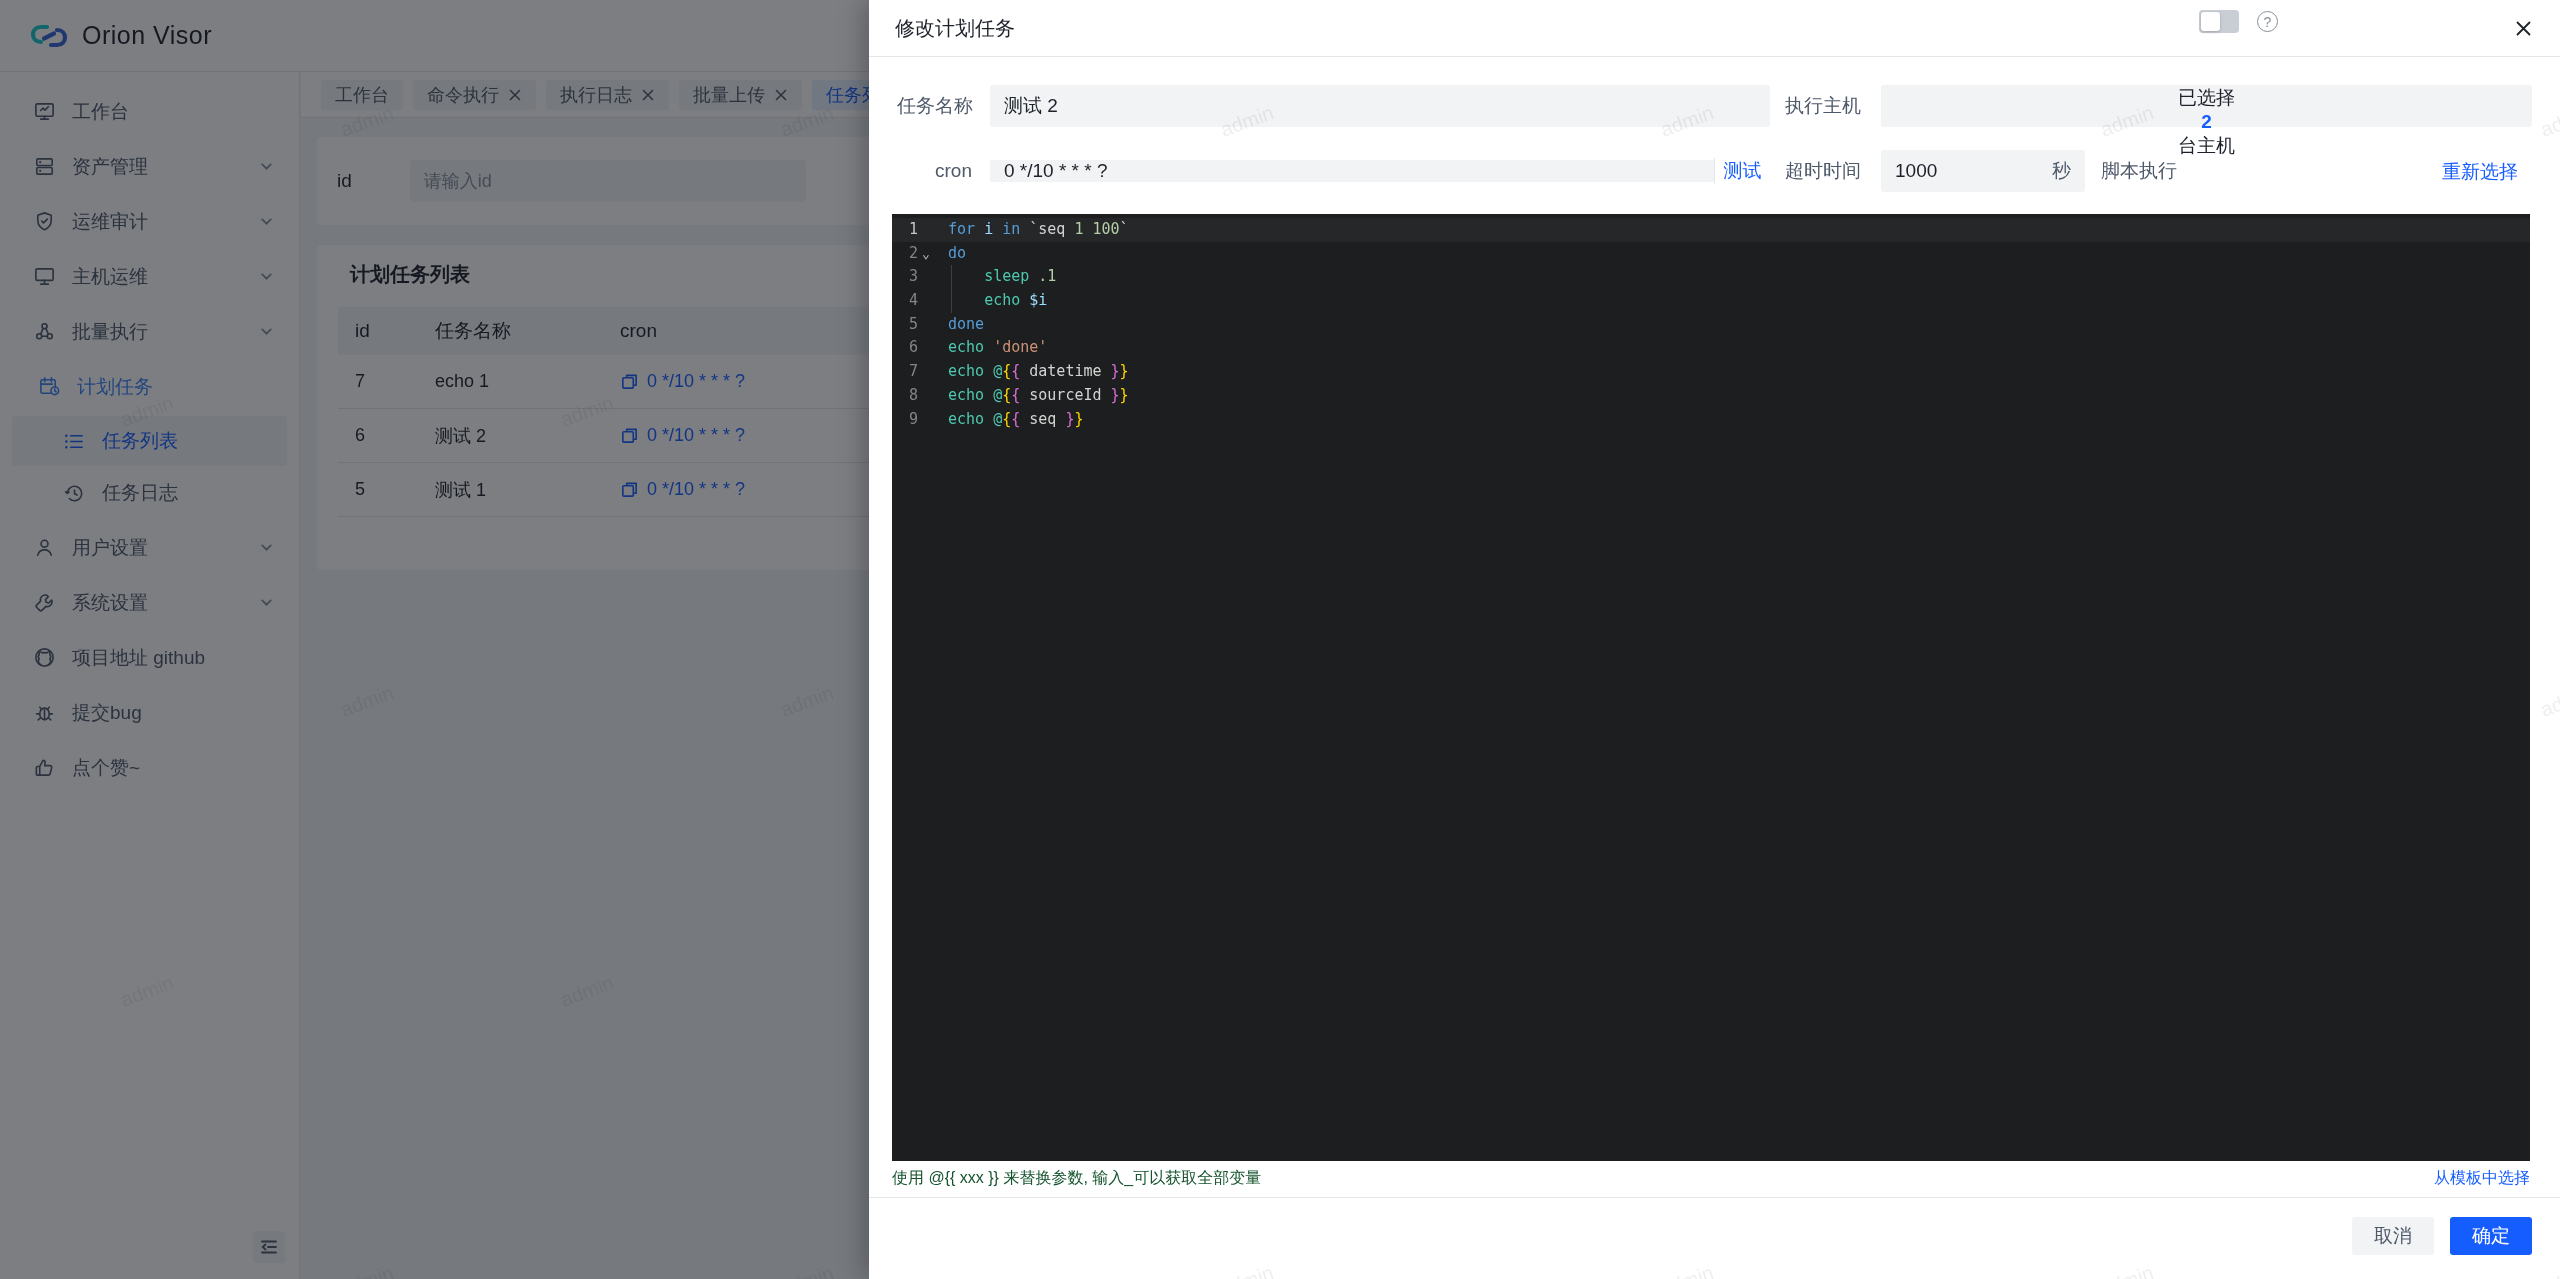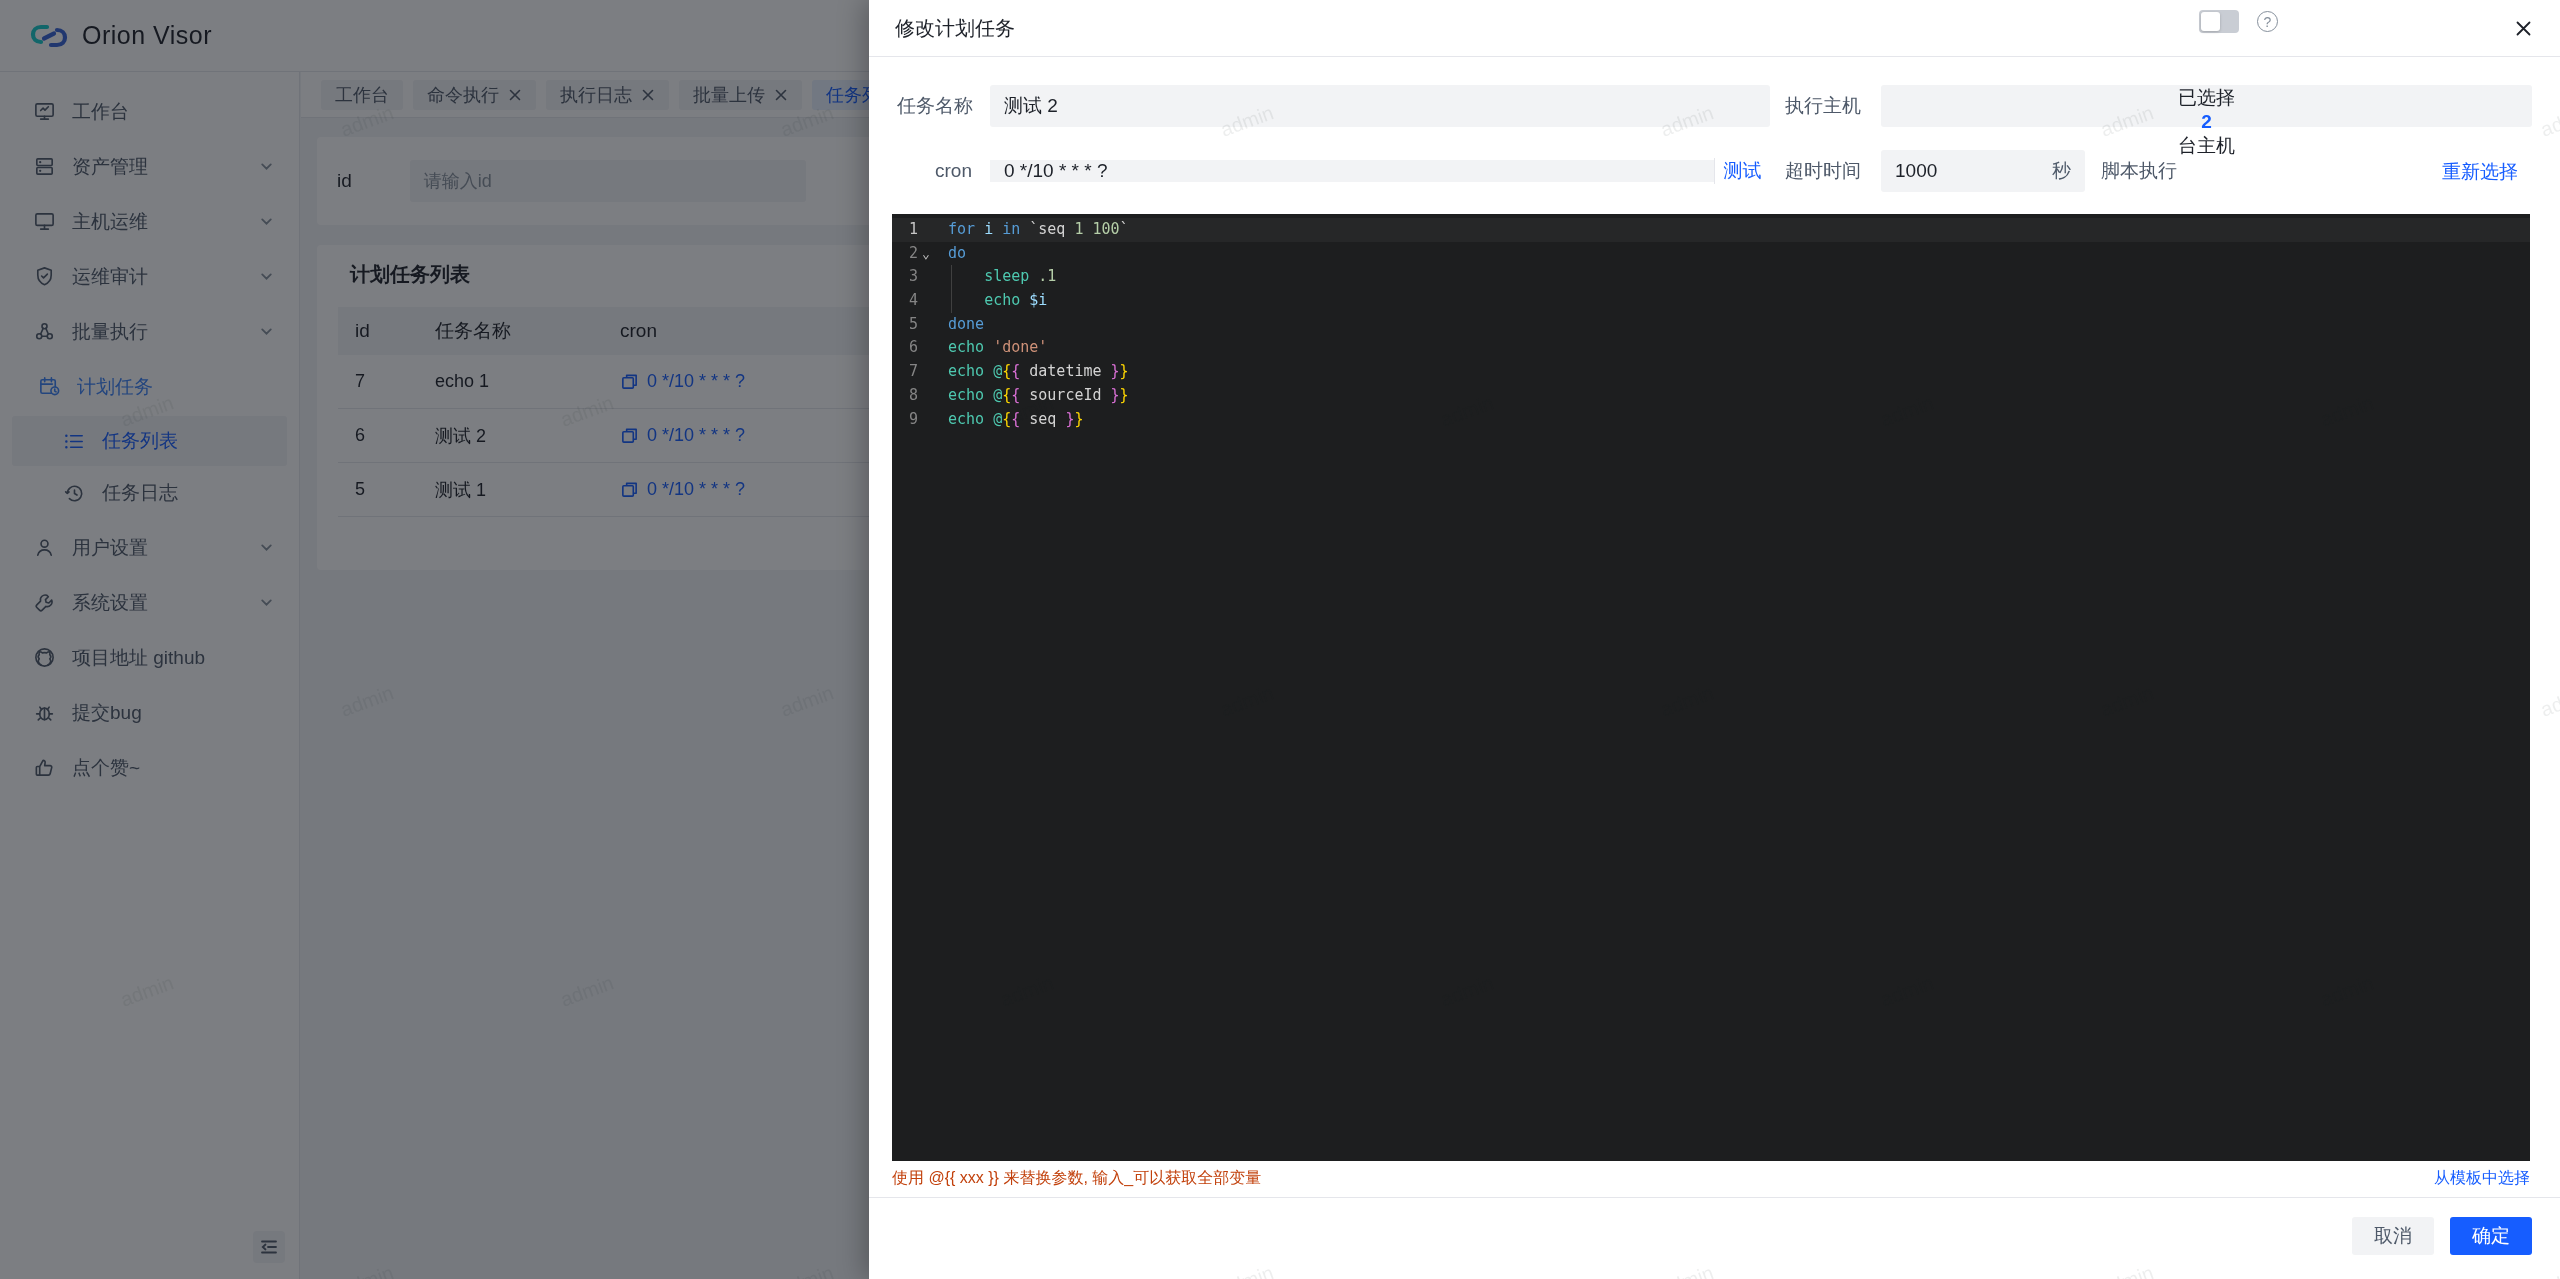--- a/index.html
+++ b/index.html
@@ -74,21 +74,21 @@
   .ed-line { position:relative; height:23.7px; line-height:23.7px; white-space:pre; }
   .ed-line.current { background:rgba(255,255,255,0.045); }
   .ed-num { position:absolute; left:6px; width:20px; text-align:right; color:#858585; }
   .ed-line.current .ed-num { color:#c6c6c6; }
   .ed-fold { position:absolute; left:30px; color:#c5c5c5; font-size:13px; }
   .ed-code { position:absolute; left:56px; }
   .ed-lines { padding-top:4px; }
   .indent-guide { position:absolute; left:59px; top:51px; height:48px; border-left:1px solid #404040; }
   .tk-kw{color:#569cd6}.tk-fn{color:#4ec9b0}.tk-num{color:#b5cea8}.tk-str{color:#ce9178}.tk-pl{color:#d4d4d4}.tk-v{color:#9cdcfe}.tk-b1{color:#ffd700}.tk-b2{color:#da70d6}
 
-  .editor-hint { position:absolute; left:23px; top:1168px; font-size:16px; color:#c2410c; }
+  .editor-hint { position:absolute; left:23px; top:1168px; font-size:16px; color:#14532d; }
   .template-link { position:absolute; right:30px; top:1168px; font-size:16px; color:#165dff; cursor:pointer; }
   .drawer-divider { position:absolute; left:0; right:0; top:1197px; border-top:1px solid #e5e6eb; }
   .drawer-footer { position:absolute; right:28px; bottom:24px; display:flex; gap:16px;font-family:Liberation Mono, monospace; }
   .btn { height:38px; border:none; border-radius:3px; font-size:19px; padding:0 22px; cursor:pointer; font-family:inherit; }
   .btn-cancel { background:#f2f3f5; color:#4e5969; }
   .btn-ok { background:#165dff; color:#fff; }
 
   
   .watermark-layer { position:absolute; inset:0; z-index:50; pointer-events:none; overflow:hidden; }
   .wm { position:absolute; font-size:20px; color:rgba(29,33,41,0.08); transform:rotate(-20deg); white-space:nowrap; }
@@ -133,39 +133,39 @@
         <span class="mi-label">资产管理</span>
         <span class="mi-chevron">
           <svg width="15" height="15" viewBox="0 0 14 14" fill="none" stroke="currentColor" stroke-width="1.7" stroke-linecap="round">
             <path d="M3 5l4 4 4-4"></path>
           </svg>
         </span>
       </div>
       <div class="menu-item">
         <span class="mi-icon">
           <svg width="23" height="23" viewBox="0 0 24 24" fill="none" stroke="currentColor" stroke-width="1.7" stroke-linecap="round" stroke-linejoin="round">
+            <path d="M12 3l7 2.5v5c0 5-3 8.5-7 10-4-1.5-7-5-7-10v-5L12 3z"></path>
+            <path d="M9 11.5l2 2 4-4"></path>
+          </svg>
+        </span>
+        <span class="mi-label">运维审计</span>
+        <span class="mi-chevron">
+          <svg width="15" height="15" viewBox="0 0 14 14" fill="none" stroke="currentColor" stroke-width="1.7" stroke-linecap="round">
+            <path d="M3 5l4 4 4-4"></path>
+          </svg>
+        </span>
+      </div>
+      <div class="menu-item">
+        <span class="mi-icon">
+          <svg width="23" height="23" viewBox="0 0 24 24" fill="none" stroke="currentColor" stroke-width="1.7" stroke-linecap="round" stroke-linejoin="round">
             <rect x="3" y="4" width="18" height="12" rx="1.5"></rect>
             <path d="M12 16v4M8 20h8"></path>
           </svg>
         </span>
         <span class="mi-label">主机运维</span>
-        <span class="mi-chevron">
-          <svg width="15" height="15" viewBox="0 0 14 14" fill="none" stroke="currentColor" stroke-width="1.7" stroke-linecap="round">
-            <path d="M3 5l4 4 4-4"></path>
-          </svg>
-        </span>
-      </div>
-      <div class="menu-item">
-        <span class="mi-icon">
-          <svg width="23" height="23" viewBox="0 0 24 24" fill="none" stroke="currentColor" stroke-width="1.7" stroke-linecap="round" stroke-linejoin="round">
-            <path d="M12 3l7 2.5v5c0 5-3 8.5-7 10-4-1.5-7-5-7-10v-5L12 3z"></path>
-            <path d="M9 11.5l2 2 4-4"></path>
-          </svg>
-        </span>
-        <span class="mi-label">运维审计</span>
         <span class="mi-chevron">
           <svg width="15" height="15" viewBox="0 0 14 14" fill="none" stroke="currentColor" stroke-width="1.7" stroke-linecap="round">
             <path d="M3 5l4 4 4-4"></path>
           </svg>
         </span>
       </div>
       <div class="menu-item">
         <span class="mi-icon">
           <svg width="23" height="23" viewBox="0 0 24 24" fill="none" stroke="currentColor" stroke-width="1.7" stroke-linecap="round" stroke-linejoin="round">
             <circle cx="12" cy="6.5" r="2.6"></circle>

